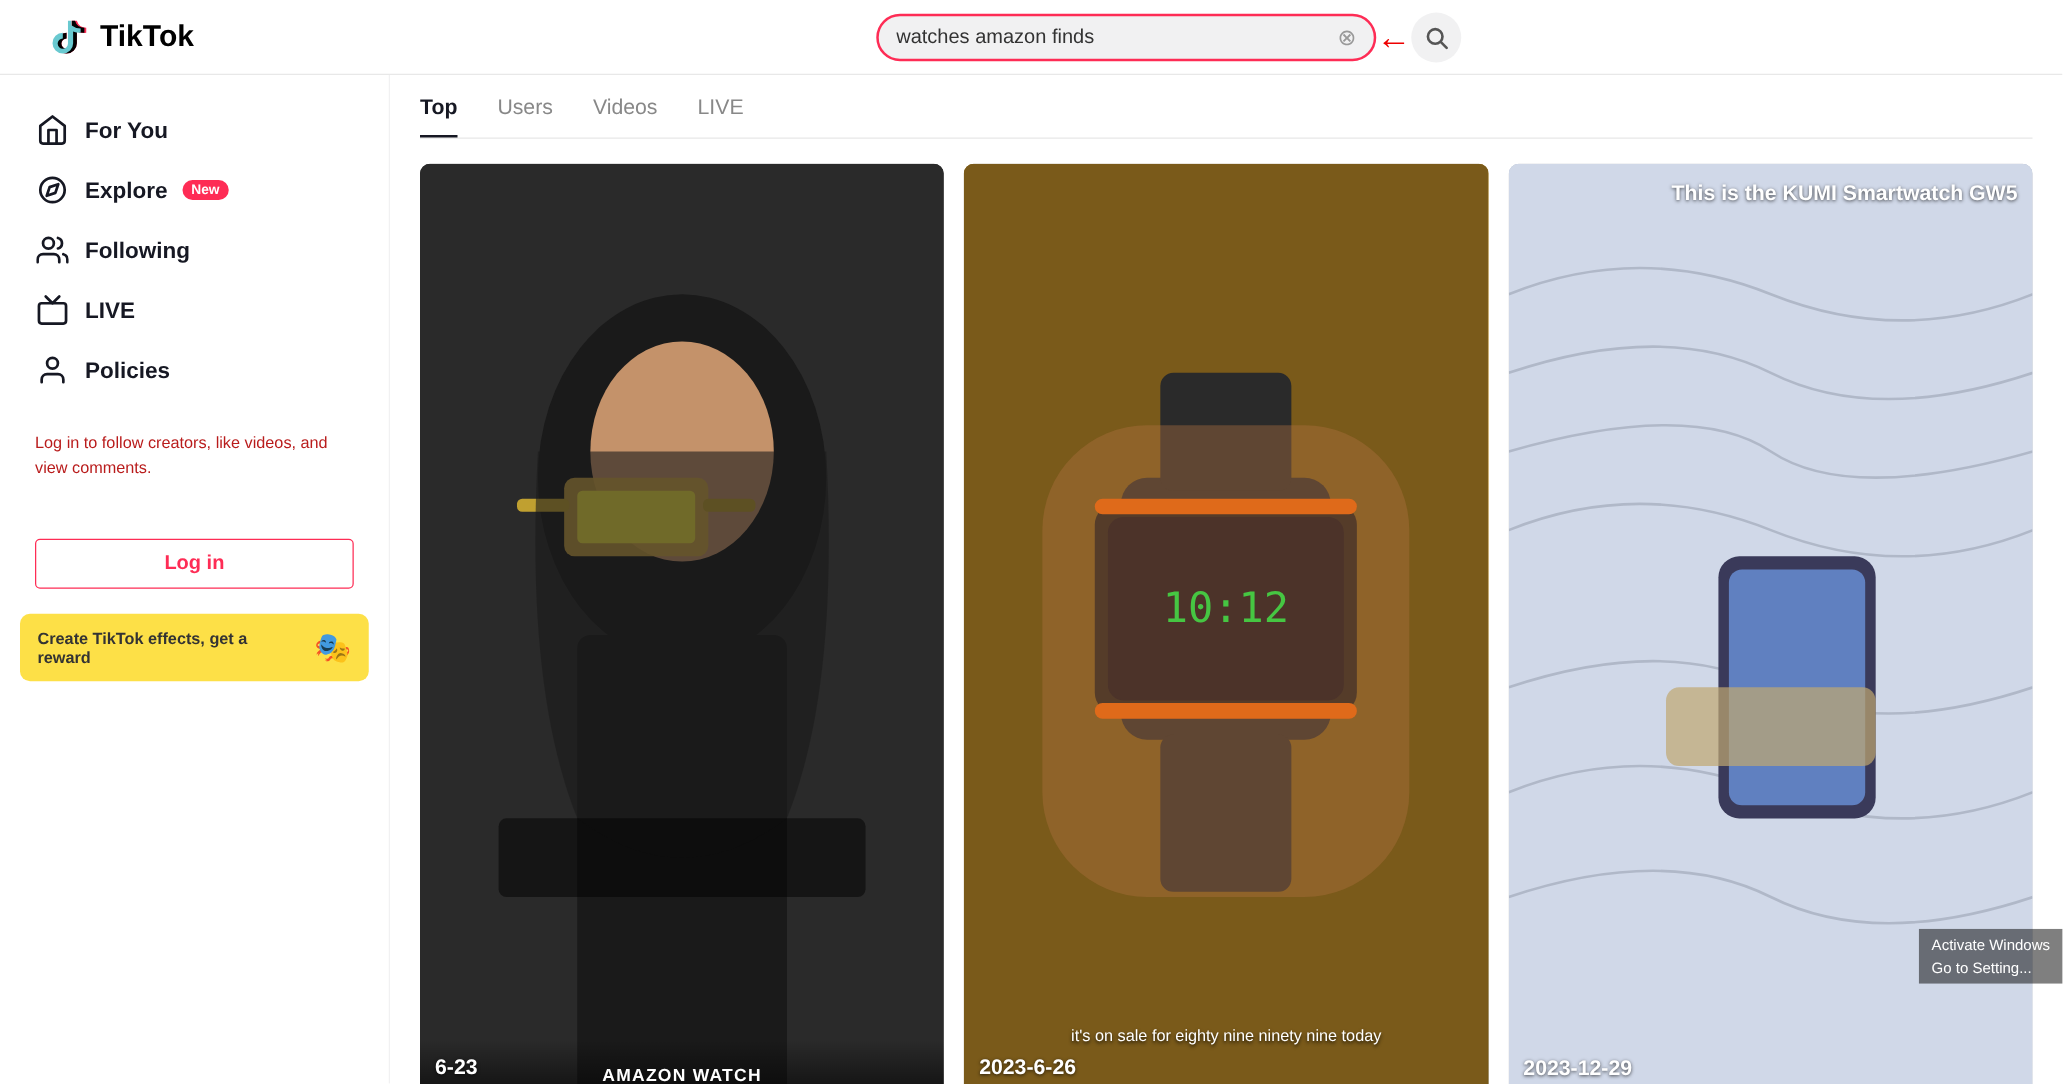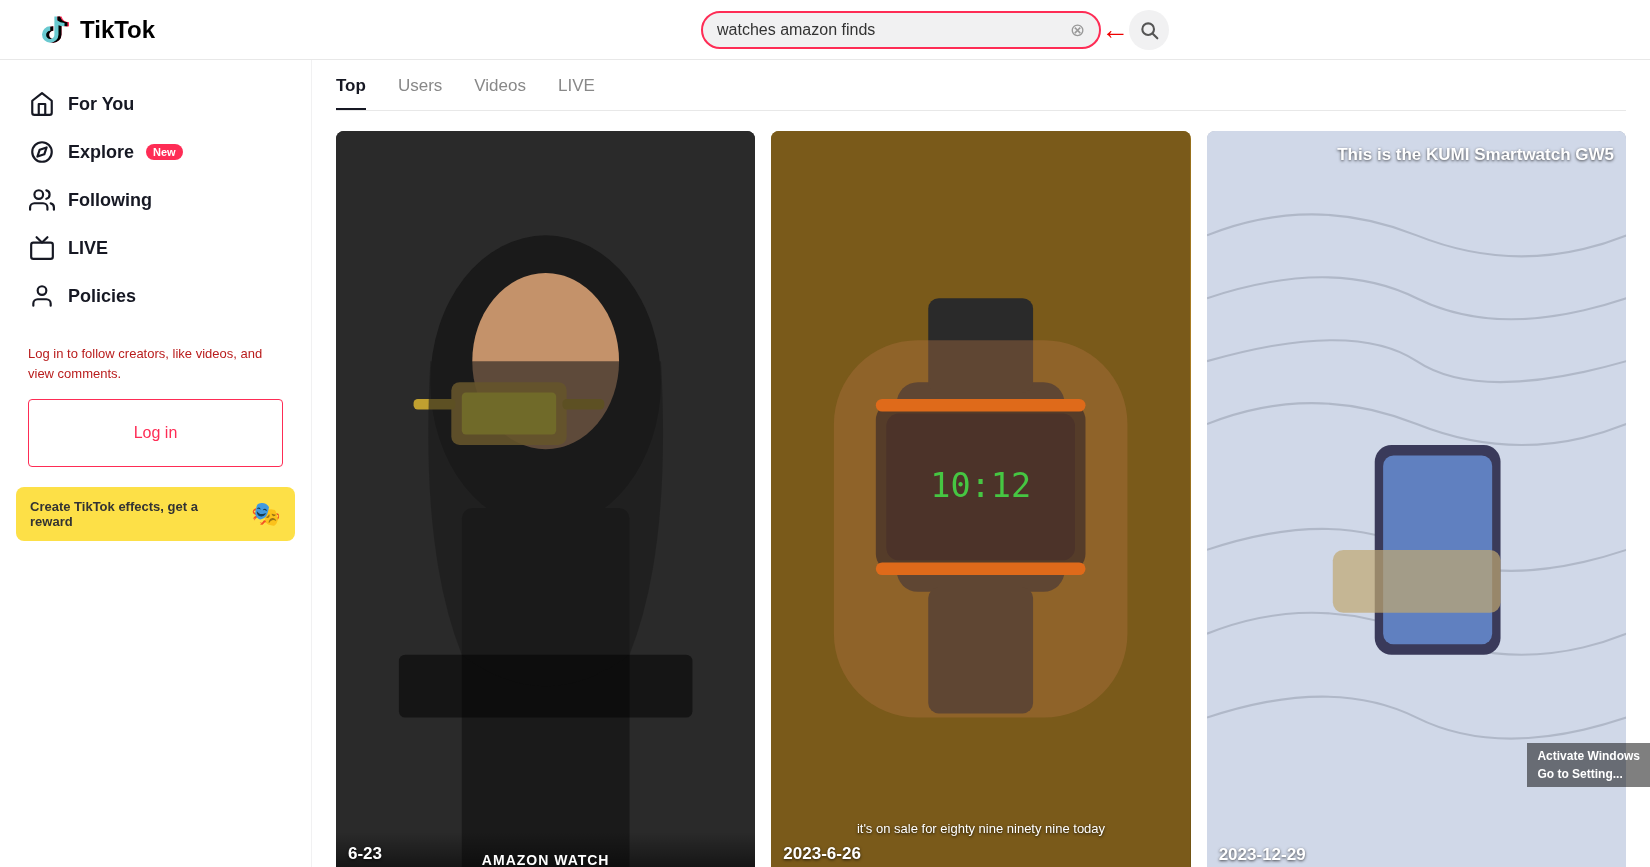--- a/index.html
+++ b/index.html
@@ -128,28 +128,29 @@
       padding: 0 12px;
     }
     .login-note {
       font-size: 13px;
       color: #b91c1c;
       line-height: 1.5;
       margin-bottom: 16px;
     }
     .login-btn {
       width: 100%;
-      padding: 24px;
+      padding: 10px;
       border: 1.5px solid #fe2c55;
       border-radius: 4px;
       background: #fff;
       color: #fe2c55;
       font-size: 16px;
-      font-weight: 400;
-      cursor: pointer;
+      font-weight: 700;
+      cursor: pointer;
+      margin-top: 32px;
     }
     .effects-banner {
       margin-top: 16px;
       background: #fde047;
       border-radius: 8px;
       padding: 12px 14px;
       display: flex;
       align-items: center;
       gap: 10px;
       cursor: pointer;
@@ -273,21 +274,20 @@
     
     .activate-watermark {
       position: fixed;
       bottom: 80px;
       right: 0;
       background: rgba(0,0,0,0.5);
       color: #fff;
       font-size: 12px;
       padding: 4px 10px;
       line-height: 1.5;
-      font-weight: bold;
     }
   </style>
 </head>
 <body>
 
 <header class="header">
   <div class="logo-area">
 
     <svg class="tiktok-icon" viewBox="0 0 48 48" fill="none">
       <rect width="48" height="48" rx="10" fill="white"></rect>

